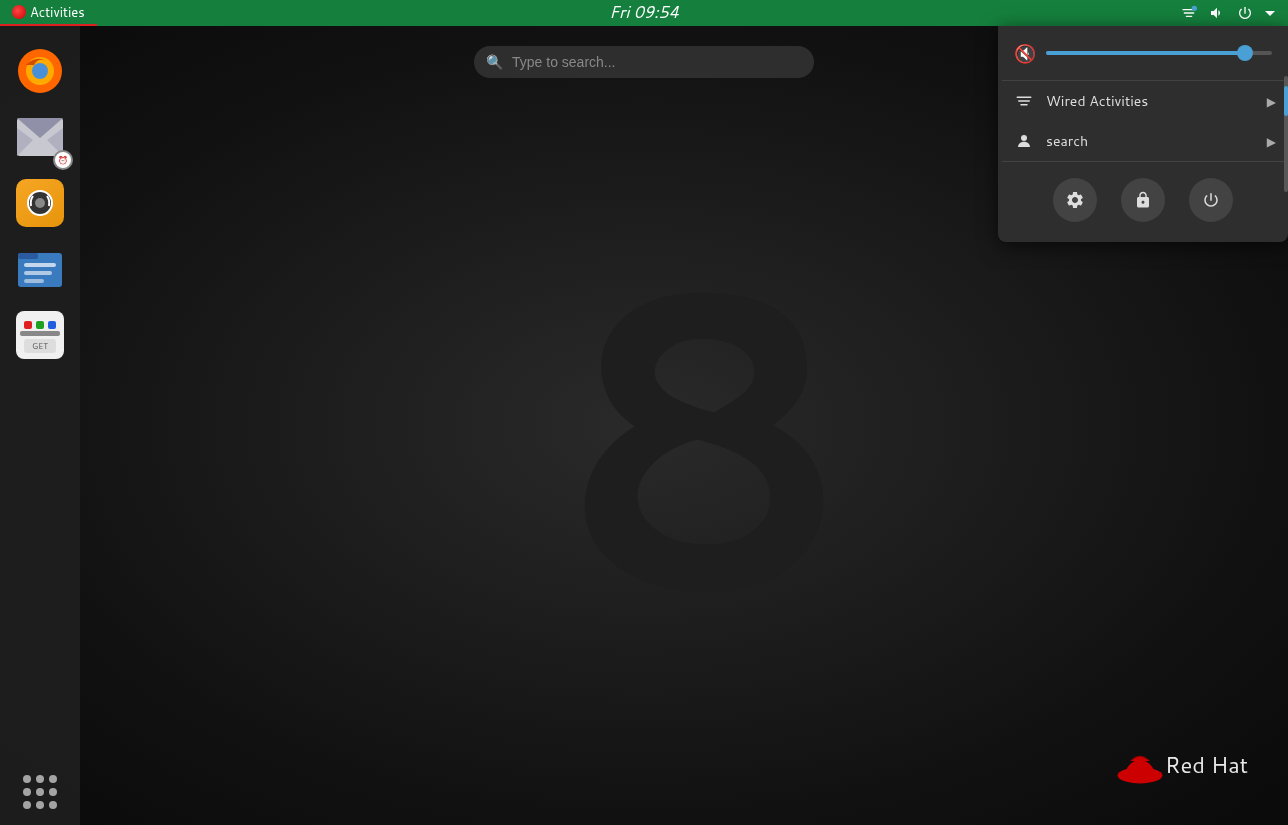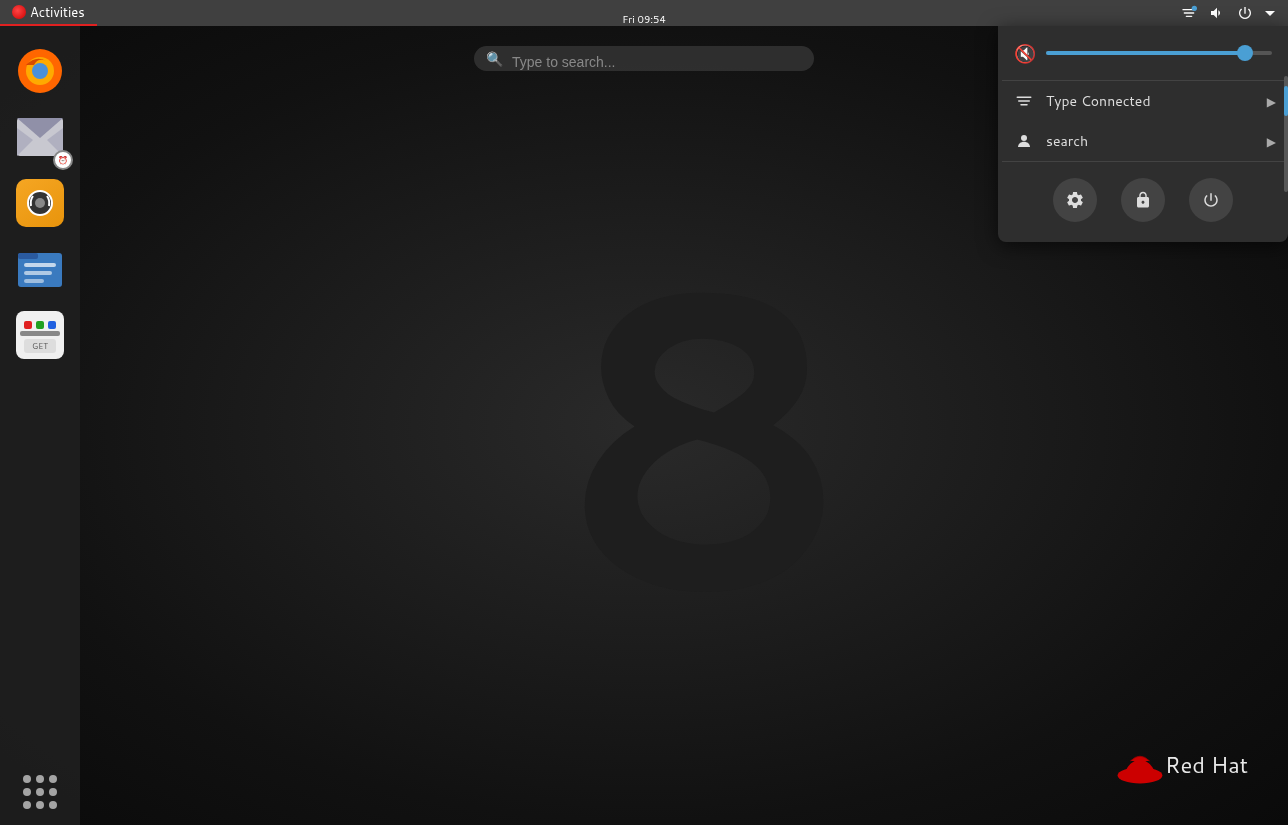--- a/index.html
+++ b/index.html
@@ -64,23 +64,23 @@
       color: #e8e8e8;
     }
 
     
     #topbar {
       position: absolute;
       top: 0;
       left: 0;
       right: 0;
       height: 26px;
-      background: #404040;
-      display: flex;
-      align-items: flex-end;
+      background: #15803d;
+      display: flex;
+      align-items: flex-start;
       z-index: 100;
     }
 
     #activities-btn {
       display: flex;
       align-items: center;
       gap: 4px;
       padding: 0 12px;
       height: 100%;
       color: #fff;
@@ -93,21 +93,22 @@
       height: 14px;
       border-radius: 50%;
       background: radial-gradient(circle at 40% 40%, #ff4444, #cc0000);
     }
 
     #clock {
       position: absolute;
       left: 50%;
       transform: translateX(-50%);
       color: #fff;
-      font-size: 10px;
+      font-size: 16px;
+      font-style: italic;
     }
 
     #system-tray {
       margin-left: auto;
       display: flex;
       align-items: center;
       gap: 2px;
       padding-right: 8px;
     }
     .tray-icon {
@@ -176,21 +177,21 @@
     
     #search-bar {
       position: absolute;
       top: 46px;
       left: 50%;
       transform: translateX(-50%);
       z-index: 60;
     }
     #search-input {
       width: 340px;
-      padding: 8px 16px 1px 38px;
+      padding: 8px 16px 8px 38px;
       border-radius: 20px;
       border: none;
       background: rgba(50,50,50,0.9);
       color: #ccc;
       font-size: 14px;
       outline: none;
     }
     #search-input::placeholder { color: #888; }
     .search-icon-wrap {
       position: absolute;
@@ -473,21 +474,21 @@
   <div class="menu-divider"></div>
 
   <div class="menu-item">
     <div class="menu-item-icon">
       <svg width="18" height="18" viewBox="0 0 24 24" fill="#ddd">
         <rect x="2" y="6" width="20" height="2" rx="1"></rect>
         <rect x="4" y="11" width="16" height="2" rx="1"></rect>
         <rect x="7" y="16" width="10" height="2" rx="1"></rect>
       </svg>
     </div>
-    <span>Type Connected</span>
+    <span>Wired Activities</span>
     <span class="menu-item-arrow">▶</span>
   </div>
 
   <div class="menu-item">
     <div class="menu-item-icon">
       <svg width="18" height="18" viewBox="0 0 24 24" fill="#ddd">
         <circle cx="12" cy="8" r="4"></circle>
         <path d="M4 20c0-4 3.6-7 8-7s8 3 8 7"></path>
       </svg>
     </div>

